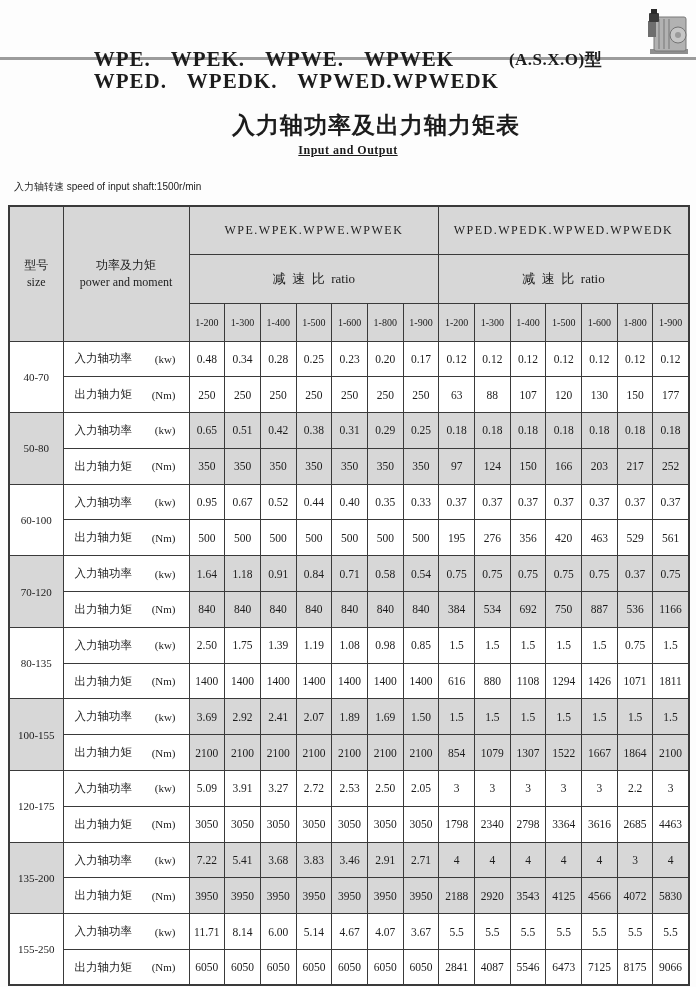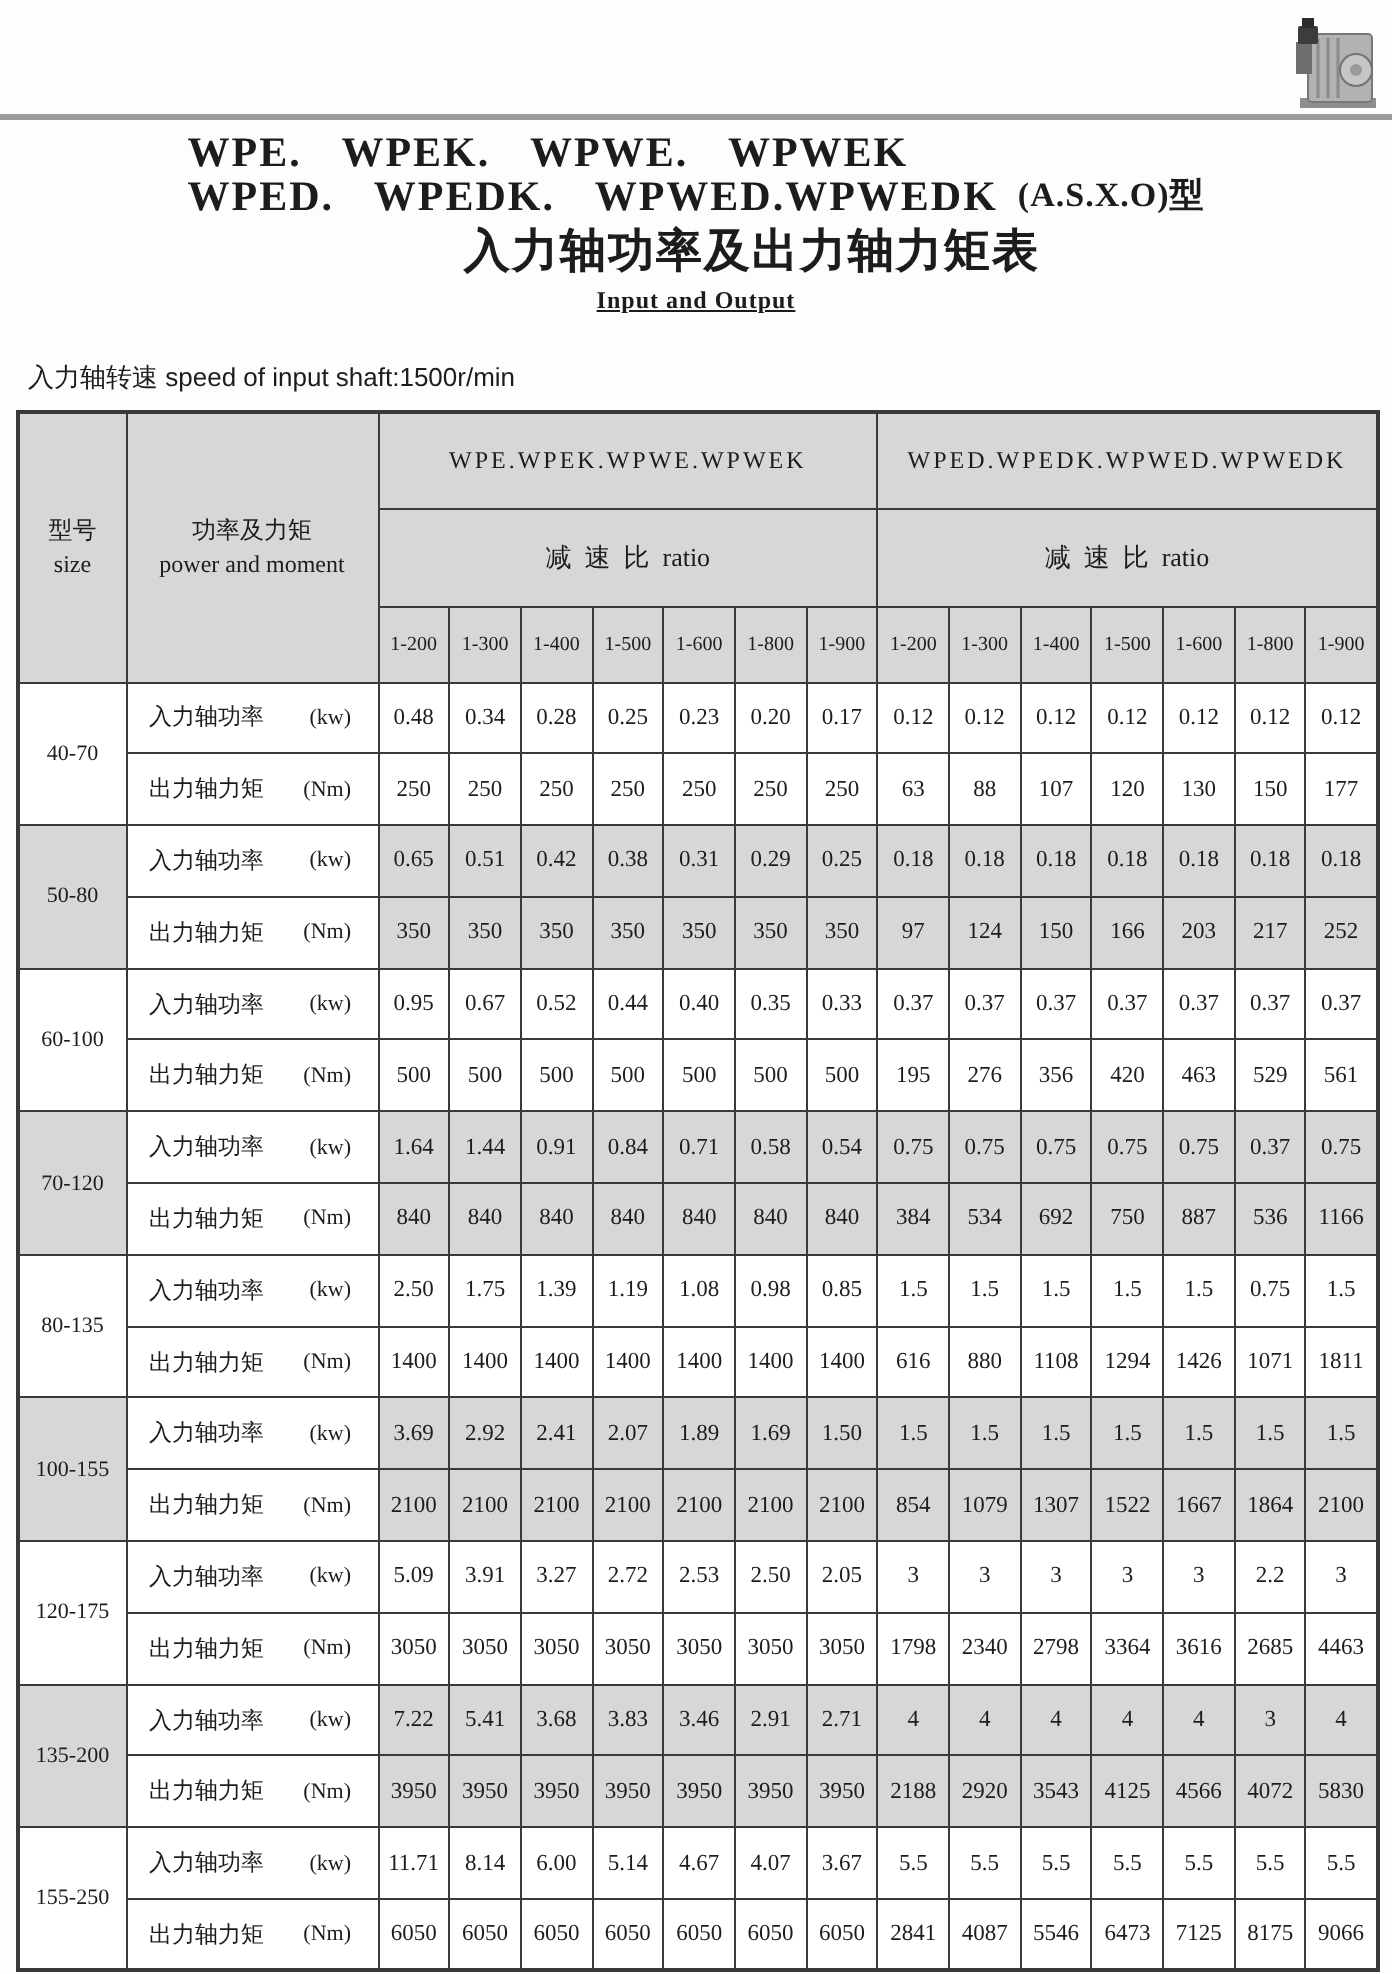--- a/index.html
+++ b/index.html
@@ -10,40 +10,40 @@
     background:#fdfdfd; overflow:hidden;
   }
   .top-rule {
     position:absolute; top:57px; left:0; width:696px; height:3px;
     background:#9c9c9c;
   }
   .product-photo {
     position:absolute; top:5px; right:4px; width:50px; height:52px;
   }
   .title-row {
-    position:absolute; top:65px; left:0; width:100%;
-    display:flex; justify-content:center; align-items:flex-end; gap:10px;
+    position:absolute; top:48px; left:0; width:100%;
+    display:flex; justify-content:center; align-items:flex-start; gap:10px;
   }
   .model-lines { text-align:left; }
   .model-line1, .model-line2 {
     font-weight:bold; font-size:21px; line-height:22px;
     letter-spacing:1px; word-spacing:14px; white-space:pre;
   }
   .model-suffix { font-weight:bold; font-size:17px; letter-spacing:0.5px; }
   .title-cn {
     position:absolute; top:110px; left:0; width:100%;
     text-align:center; font-weight:bold; font-size:23px; letter-spacing:1px;margin-left:28px;
   }
   .title-en {
     position:absolute; top:143px; left:0; width:100%;
     text-align:center; font-weight:bold; font-size:12px; letter-spacing:0.5px;text-decoration:underline;
   }
   .speed-note {
     position:absolute; top:180px; left:14px;
-    font-family:"Liberation Sans", sans-serif; font-size:13px;
+    font-family:"Liberation Sans", sans-serif; font-size:10px;
   }
   table.spec-table {
     position:absolute; top:205px; left:8px;
     width:680px; table-layout:fixed;
     border-collapse:collapse;
     font-family:"Liberation Serif", serif;
   }
   .spec-table th, .spec-table td {
     border:1px solid #3a3a3a;
     text-align:center; vertical-align:middle;
@@ -290,21 +290,21 @@
         </tr>
         <tr class="shaded">
           <td rowspan="2" class="size-cell">70-120</td>
           <td class="label-cell">
             <div class="cell-inner">
               <span>入力轴功率</span>
               <span class="unit">(kw)</span>
             </div>
           </td>
           <td class="num-cell">1.64</td>
-          <td class="num-cell">1.44</td>
+          <td class="num-cell">1.18</td>
           <td class="num-cell">0.91</td>
           <td class="num-cell">0.84</td>
           <td class="num-cell">0.71</td>
           <td class="num-cell">0.58</td>
           <td class="num-cell">0.54</td>
           <td class="num-cell">0.75</td>
           <td class="num-cell">0.75</td>
           <td class="num-cell">0.75</td>
           <td class="num-cell">0.75</td>
           <td class="num-cell">0.75</td>

